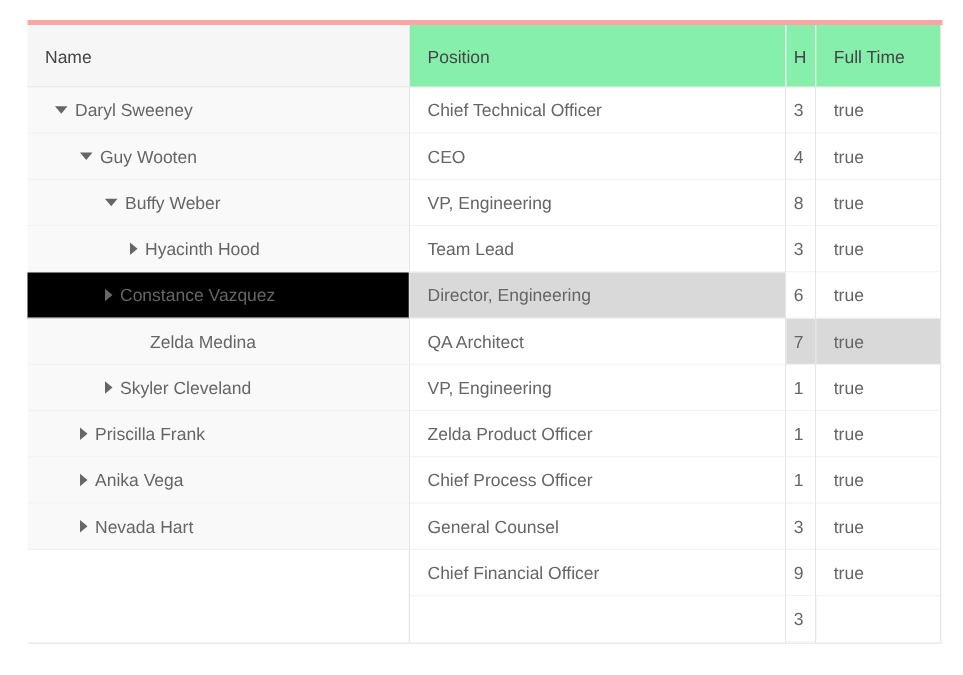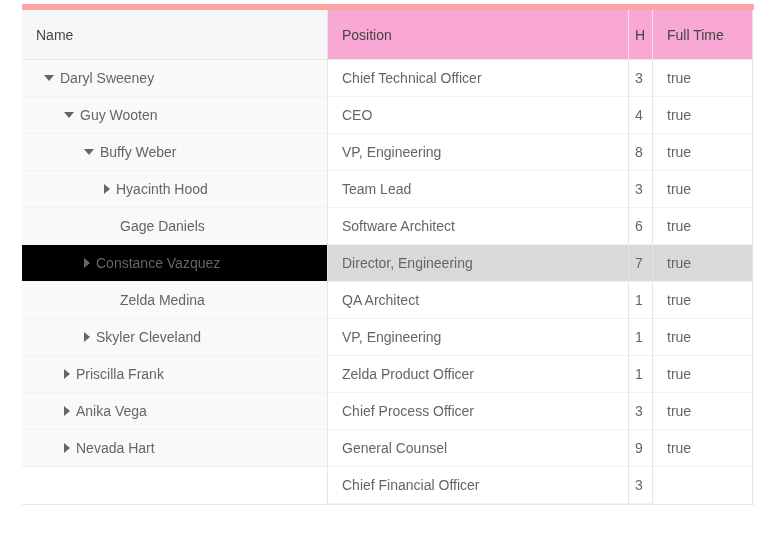--- a/index.html
+++ b/index.html
@@ -6,43 +6,43 @@
     body {
       background: #fff;
       font-family: -apple-system, BlinkMacSystemFont, "Segoe UI", Helvetica, Arial, sans-serif;
       font-size: 14px;
       color: #656565;
       width: 770px;
       height: 540px;
       overflow: hidden;
     }
     .tree-wrap {
-      margin: 4px 22px;
+      margin: 16px 22px;
       width: 732px;
-      border-top: 6px solid #fca5a5;
+      border-top: 4px solid #fca5a5;
       border-bottom: 1px solid #e6e6e6;
     }
     .tree {
       display: flex;
       flex-direction: row;
       width: 100%;
     }
     .col {
       border-right: 1px solid #e6e6e6;
       display: flex;
       flex-direction: column;
     }
     .col-name { width: 306px; }
     .col-position { width: 301px; }
     .col-h { width: 24px; overflow: hidden; }
     .col-fulltime { width: 100px; }
     .col-fulltime .head, .col-fulltime .cell { padding-right: 8px; }
     .head {
       height: 50px;
-      background: #f9a8d4;
+      background: #86efac;
       display: flex;
       align-items: center;
       padding: 0 14px;
       color: #444;
       border-bottom: 1px solid #e6e6e6;
     }
     .cell {
       height: 37px;
       display: flex;
       align-items: center;
@@ -96,25 +96,20 @@
         <div class="cell name-cell">
           <span class="indent" style="width: 48px;"></span>
           <span class="arrow arrow-down"></span>
           <span>Buffy Weber</span>
         </div>
         <div class="cell name-cell">
           <span class="indent" style="width: 68px;"></span>
           <span class="arrow arrow-right"></span>
           <span>Hyacinth Hood</span>
         </div>
-        <div class="cell name-cell">
-          <span class="indent" style="width: 68px;"></span>
-          <span class="arrow arrow-none"></span>
-          <span>Gage Daniels</span>
-        </div>
         <div class="cell name-cell" style="background: #000000;">
           <span class="indent" style="width: 48px;"></span>
           <span class="arrow arrow-right"></span>
           <span>Constance Vazquez</span>
         </div>
         <div class="cell name-cell">
           <span class="indent" style="width: 68px;"></span>
           <span class="arrow arrow-none"></span>
           <span>Zelda Medina</span>
         </div>
@@ -147,23 +142,20 @@
           <span>Chief Technical Officer</span>
         </div>
         <div class="cell">
           <span>CEO</span>
         </div>
         <div class="cell">
           <span>VP, Engineering</span>
         </div>
         <div class="cell">
           <span>Team Lead</span>
-        </div>
-        <div class="cell">
-          <span>Software Architect</span>
         </div>
         <div class="cell" style="background: rgb(217, 217, 217);">
           <span>Director, Engineering</span>
         </div>
         <div class="cell">
           <span>QA Architect</span>
         </div>
         <div class="cell">
           <span>VP, Engineering</span>
         </div>

